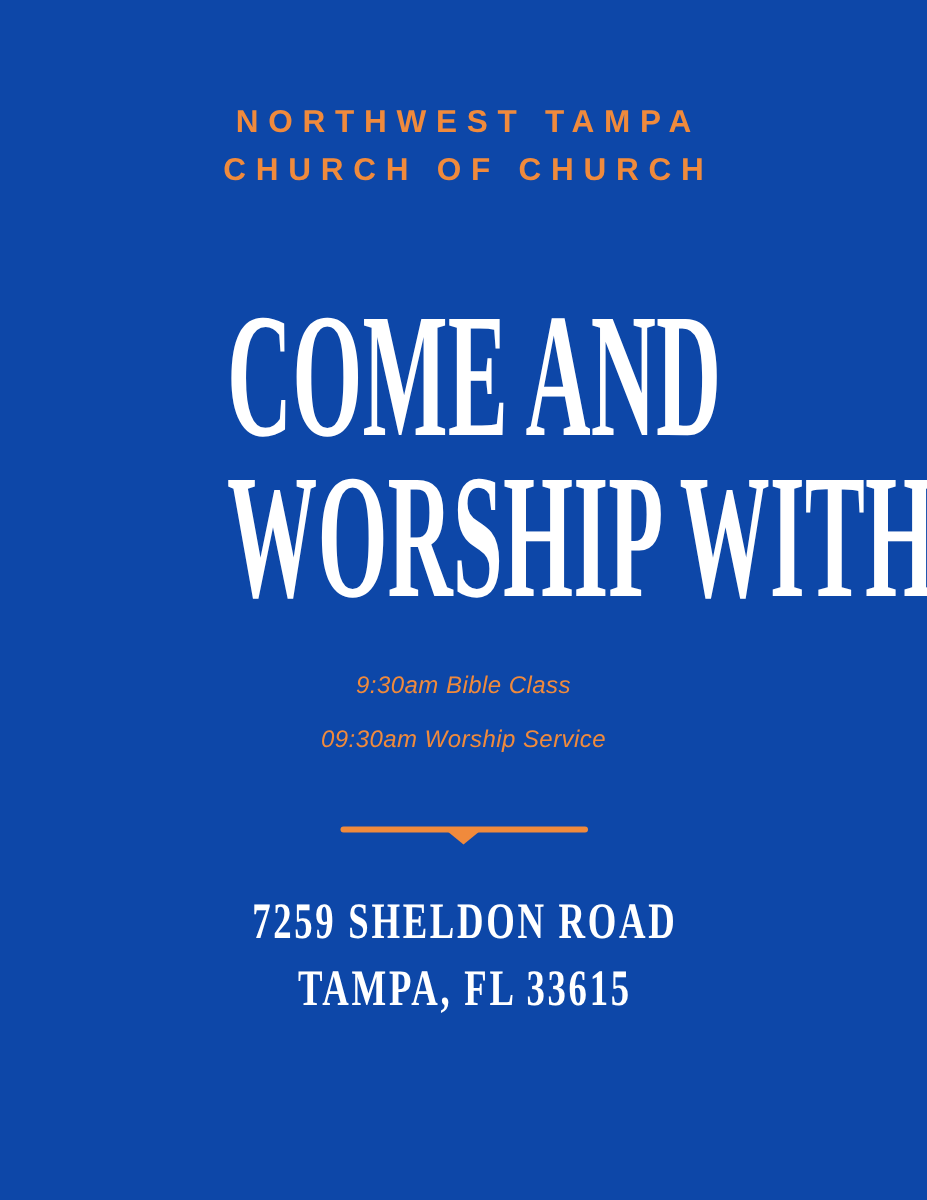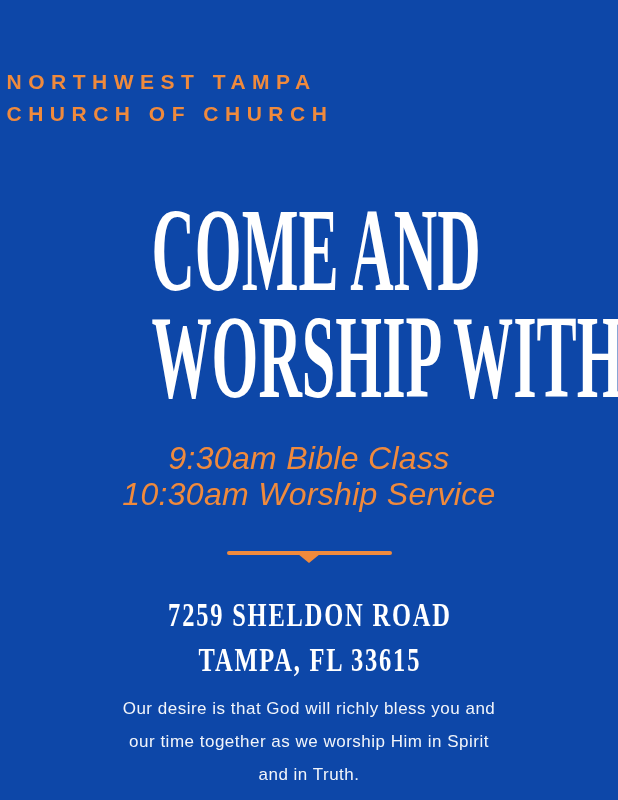--- a/index.html
+++ b/index.html
@@ -15,21 +15,21 @@
     background: var(--background, #0d47a8);
     font-family: "Liberation Sans", sans-serif;
   }
 
   
   .church-name {
     position: absolute;
     top: 66px;
     left: 0;
     right: 0;
-    text-align: left;
+    text-align: center;
     color: var(--accent, #f08a3c);
     font-weight: 700;
     font-size: 21px;
     line-height: 32px;
     letter-spacing: 6.5px;
   }
   .church-name div { text-indent: 6.5px; }
 
   
   .headline {
@@ -50,21 +50,21 @@
 
   
   .schedule {
     position: absolute;
     top: 440px;
     left: 0;
     right: 0;
     text-align: center;
     color: var(--accent, #f08a3c);
     font-style: italic;
-    font-size: 32px;
+    font-size: 16px;
     line-height: 36px;
     letter-spacing: 0.3px;
   }
 
   
   .divider {
     position: absolute;
     top: 551px;
     left: 0;
     width: 100%;
@@ -129,32 +129,27 @@
     <div>CHURCH OF CHURCH</div>
   </div>
 
   <div class="headline">
     <div>COME AND</div>
     <div>WORSHIP WITH US.</div>
   </div>
 
   <div class="schedule">
     <div>9:30am Bible Class</div>
-    <div>10:30am Worship Service</div>
+    <div>09:30am Worship Service</div>
   </div>
 
   <div class="divider">
     <span class="divider-line"></span>
     <span class="divider-arrow"></span>
   </div>
 
   <div class="address">
     <div>7259 SHELDON ROAD</div>
     <div>TAMPA, FL 33615</div>
   </div>
 
-  <div class="message">
-    <div>Our desire is that God will richly bless you and</div>
-    <div>our time together as we worship Him in Spirit</div>
-    <div>and in Truth.</div>
-  </div>
 
 </div>
 
 </body></html>

